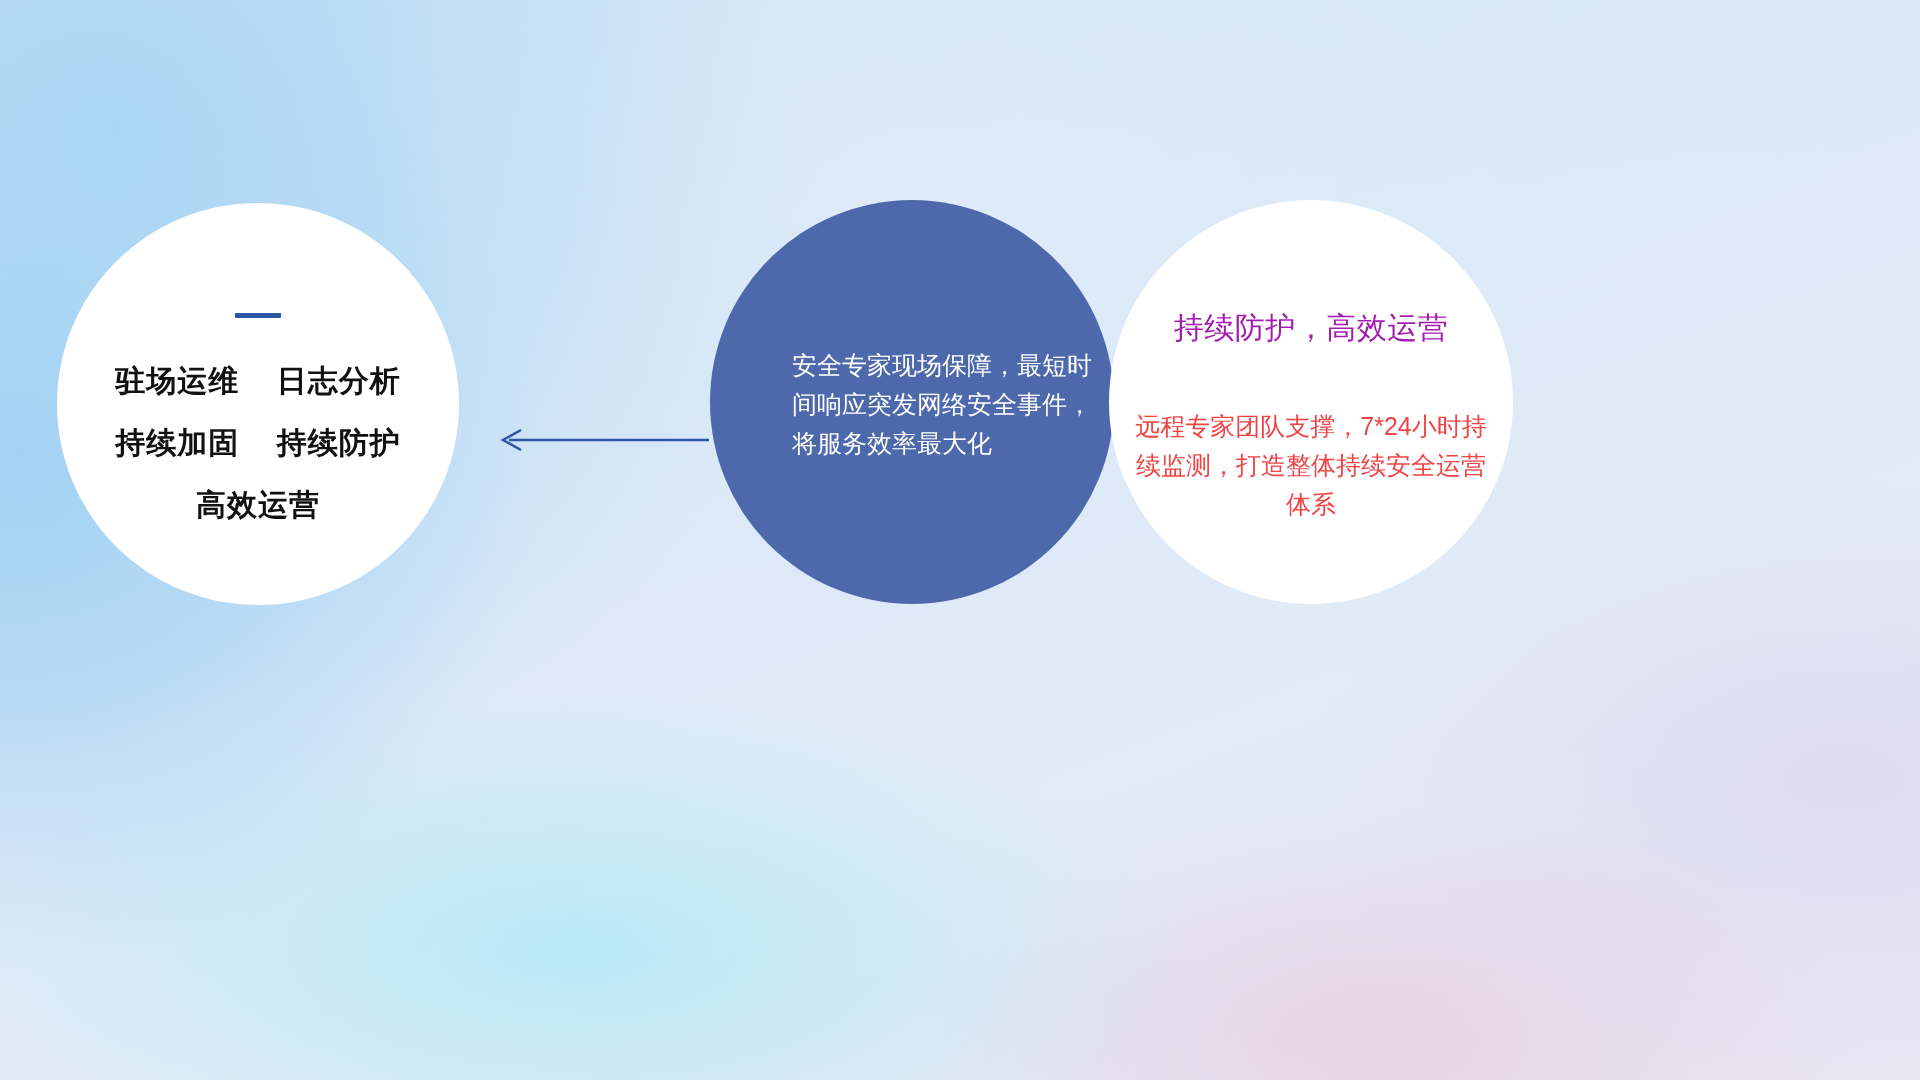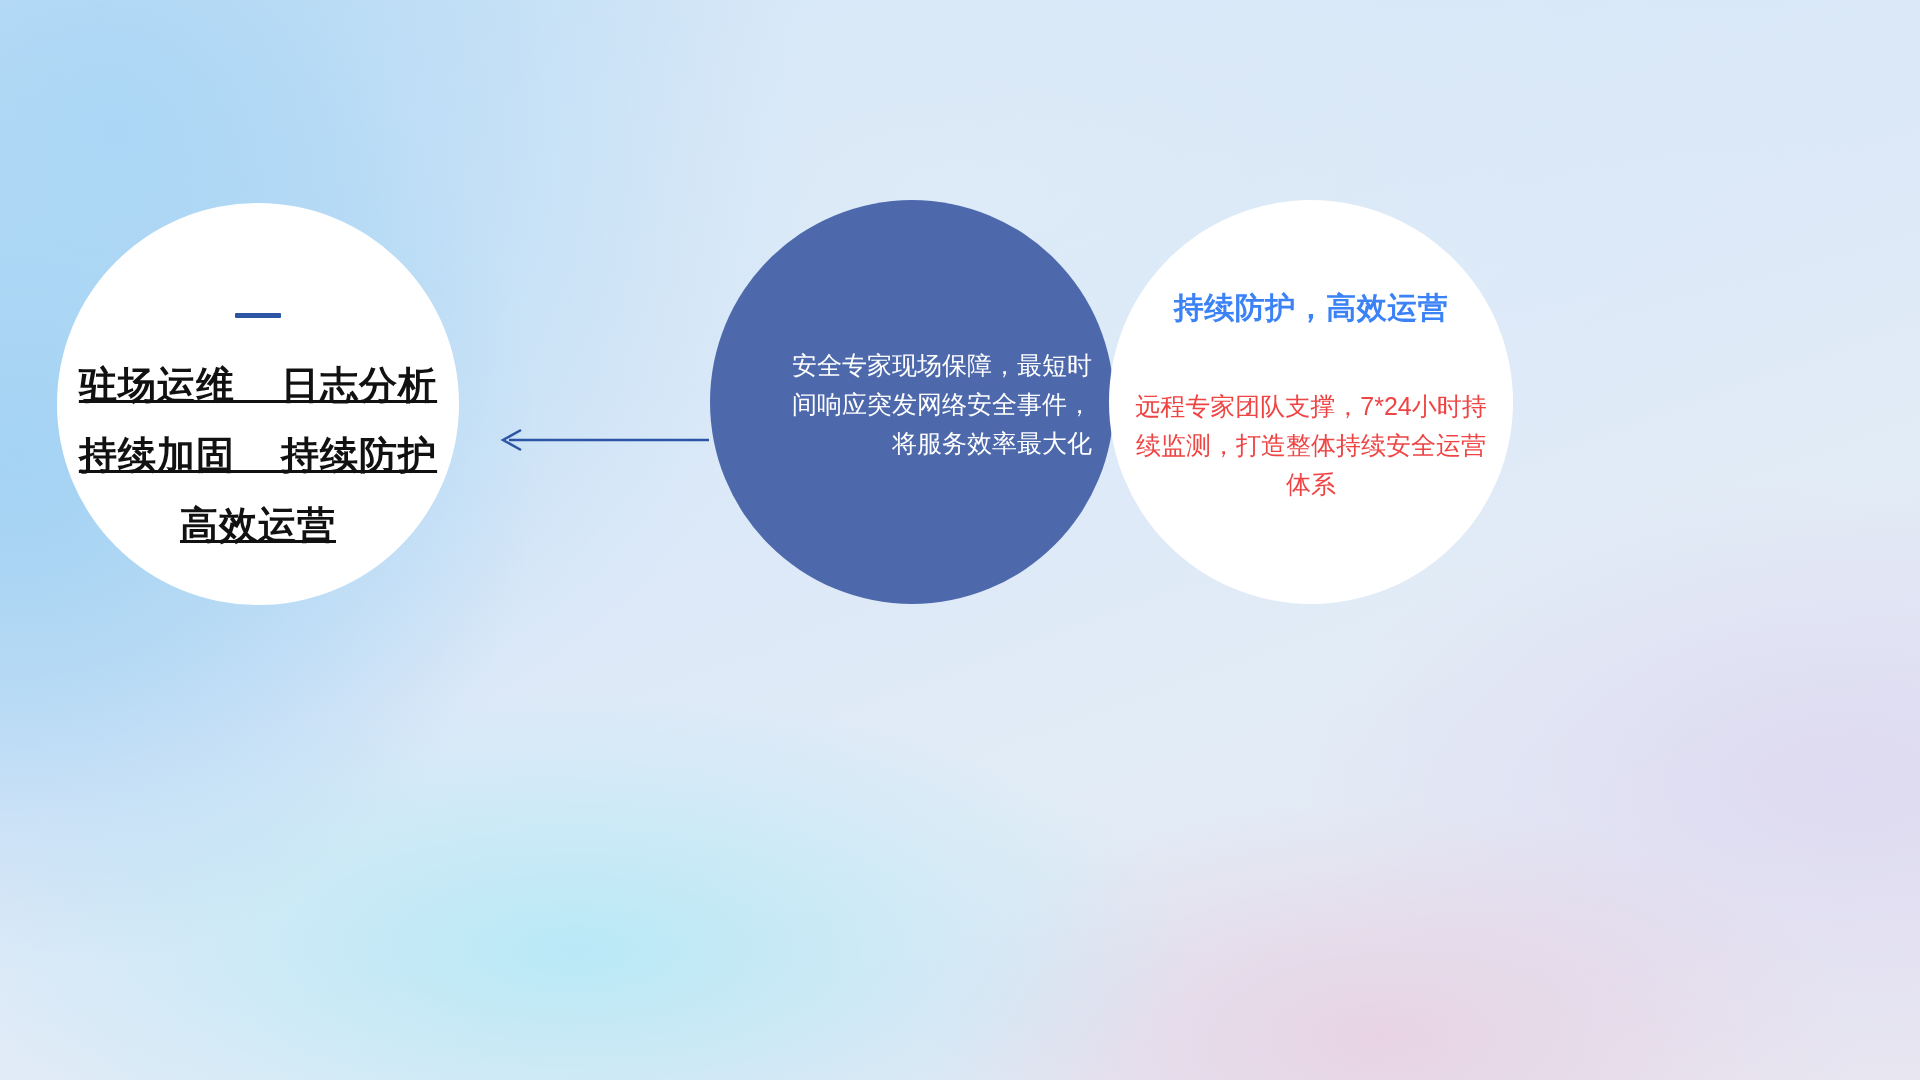--- a/index.html
+++ b/index.html
@@ -59,28 +59,27 @@
     box-sizing: border-box;
   }
   .left-dash {
     width: 46px;
     height: 5px;
     background: #2d55a5;
     border-radius: 1px;
     margin-bottom: 48px;
   }
   .left-line {
-    font-size: 38px;
+    font-size: 30px;
     font-weight: bold;
     color: #111111;
     letter-spacing: 1px;
     line-height: 1.0;
     margin-bottom: 32px;
     white-space: pre;
-    text-decoration: underline;
   }
   .left-line:last-child { margin-bottom: 0; }
 
   
   #circle-middle {
     left: 710px;
     top: 200px;
     width: 404px;
     height: 404px;
     background: #4d69ac;
@@ -104,21 +103,21 @@
     color: #ffffff;
     letter-spacing: 0.5px;
     white-space: nowrap;
     margin-left: 46px;
   }
   .mid-body {
     margin-top: 58px;
     font-size: 25px;
     line-height: 1.55;
     color: #ffffff;
-    text-align: right;
+    text-align: left;
     width: 300px;
     margin-left: 60px;
   }
 
   
   #circle-right {
     left: 1109px;
     top: 200px;
     width: 404px;
     height: 404px;
@@ -132,24 +131,25 @@
     width: 404px;
     height: 404px;
     display: flex;
     flex-direction: column;
     align-items: center;
     padding-top: 88px;
     box-sizing: border-box;
   }
   .right-title {
     font-size: 30px;
-    font-weight: bold;
-    color: #3b82f6;
+    font-weight: normal;
+    color: #a21caf;
     letter-spacing: 0.5px;
     white-space: nowrap;
+    margin-top: 20px;
   }
   .right-body {
     margin-top: 58px;
     font-size: 25px;
     line-height: 1.55;
     color: #ef4444;
     text-align: center;
     width: 352px;
   }
 

